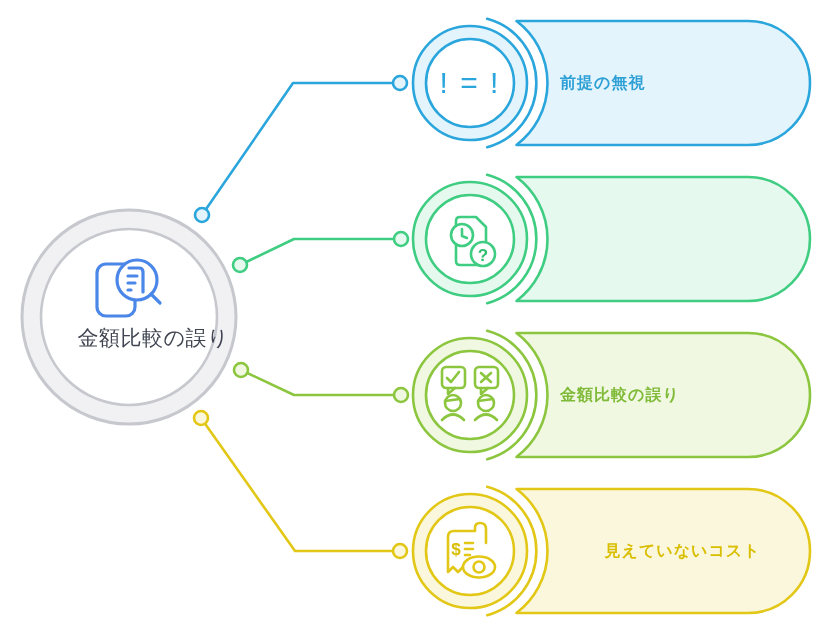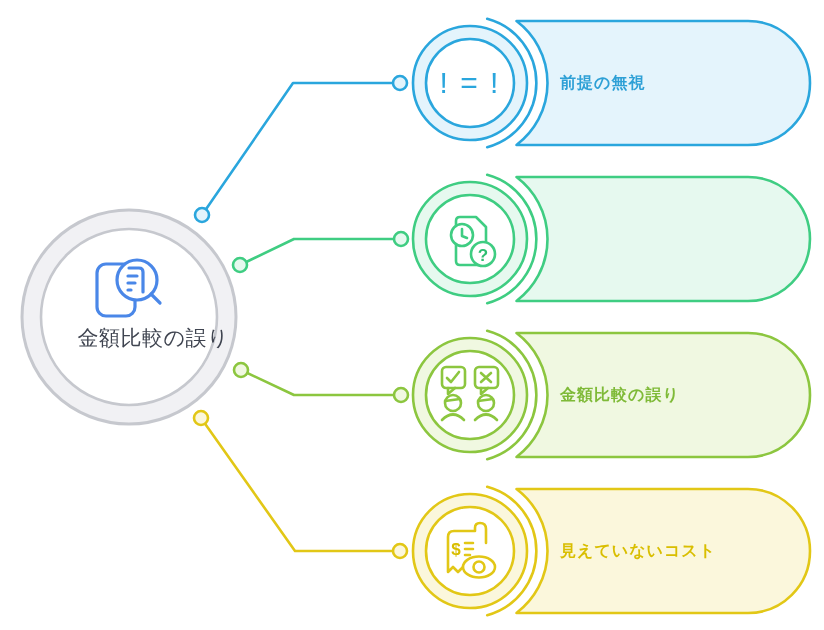--- a/index.html
+++ b/index.html
@@ -23,21 +23,21 @@
   .g2 .stroked{stroke:#3FCD82;} .g2 .tint{fill:#E6F9EF;} .g2 .glyph{fill:#2DBE70;stroke:none;}
   .g3 .stroked{stroke:#8CC63F;} .g3 .tint{fill:#F0F8E1;}
   .g4 .stroked{stroke:#E2C716;} .g4 .tint{fill:#FBF7DC;} .g4 .glyph{fill:#D9BE00;stroke:none;}
 
   
   .pill-label{position:absolute;left:560px;width:245px;height:28px;line-height:28px;
     font-size:16px;font-weight:600;letter-spacing:1px;white-space:nowrap;}
   .lbl-1{top:69px;color:#2EA0D6;}
   .lbl-2{top:225px;color:#2DBE70;}
   .lbl-3{top:381px;color:#7FBA38;}
-  .lbl-4{top:537px;color:#D9BE00;}
+  .lbl-4{top:537px;color:#D9BE00;text-align:center;}
   .hub-label{position:absolute;left:29px;top:324px;width:200px;height:28px;line-height:28px;
     text-align:right;font-size:21px;font-weight:500;color:#3F4450;letter-spacing:0.5px;}
 
   .icon-glyph{font-family:"Liberation Sans","DejaVu Sans",sans-serif;}
 </style>
 </head>
 <body>
 
 <div class="canvas">
 

